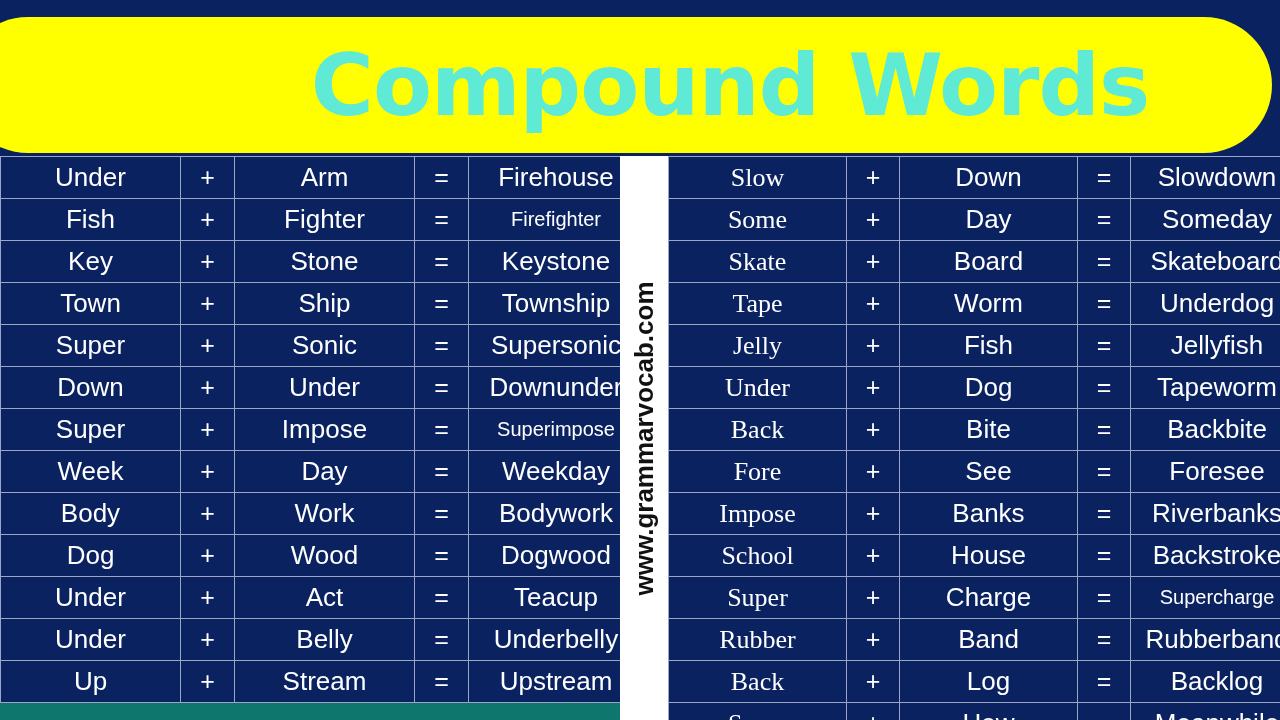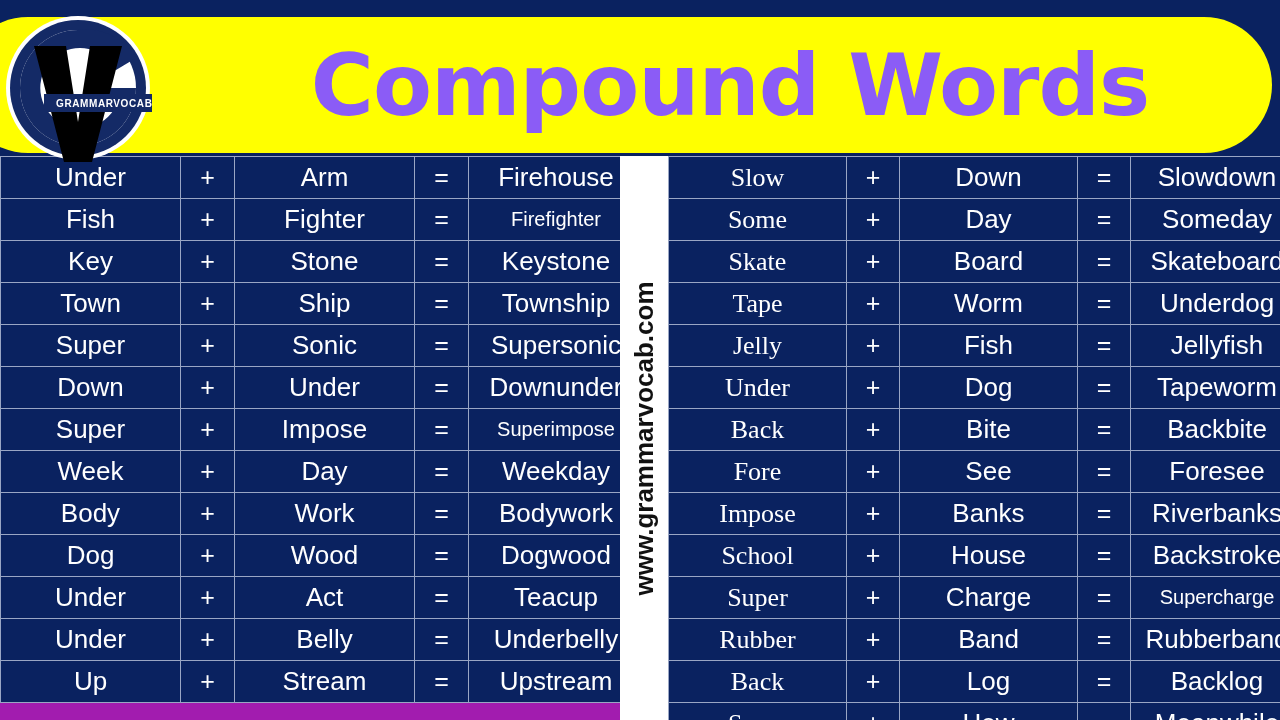--- a/index.html
+++ b/index.html
@@ -17,36 +17,36 @@
     background:#0a2260;z-index:5;
   }
   .banner{
     position:absolute;left:-40px;top:17px;width:1312px;height:136px;
     background:#ffff00;
     border-radius:68px;
   }
   .banner-title{
     position:absolute;left:215px;top:17px;width:1030px;height:136px;
     display:flex;align-items:center;justify-content:center;
-    font-size:86px;font-weight:bold;color:#8b5cf6;
+    font-size:86px;font-weight:bold;color:#5eead4;
     letter-spacing:-1px;line-height:1;
     white-space:nowrap;
     font-family:"DejaVu Sans","Liberation Sans",sans-serif;
   }
 
   
   .logo{
     position:absolute;left:4px;top:14px;width:148px;height:148px;z-index:9;
   }
   .logo svg{display:block;width:148px;height:148px;}
 
   
   .tables{
     position:absolute;left:0;top:156px;width:1280px;height:564px;
-    background:#a21caf;
+    background:#0f766e;
     z-index:1;
   }
   .tbl{
     position:absolute;top:0;
     border-collapse:collapse;
     table-layout:fixed;
     background:#0a2260;
   }
   .tbl.left{left:0;width:620px;}
   .tbl.right{left:668px;width:612px;}
@@ -301,29 +301,15 @@
     </table>
     <div class="watermark">
       <span>www.grammarvocab.com</span>
     </div>
   </div>
 
   <div class="header">
     <div class="banner"></div>
     <div class="banner-title">Compound Words</div>
 
-    <div class="logo">
-      <svg viewBox="0 0 148 148" xmlns="http://www.w3.org/2000/svg">
-        <circle cx="74" cy="74" r="72" fill="#ffffff"></circle>
-        <circle cx="74" cy="74" r="68" fill="#142a66"></circle>
-        <circle cx="74" cy="74" r="58" fill="#ffffff"></circle>
-
-        <path d="M74 16 A58 58 0 1 0 74 132 A58 58 0 0 0 132 74 L 92 74 L 92 92 L 112 92 A 40 40 0 1 1 112 56 L 132 44 A 58 58 0 0 0 74 16 Z" fill="#142a66"></path>
-
-        <path d="M30 32 L62 32 L74 108 L86 32 L118 32 L88 148 L60 148 Z" fill="#000000"></path>
-
-        <rect x="40" y="80" width="112" height="18" fill="#142a66"></rect>
-        <text x="52" y="93" font-family="Liberation Sans, sans-serif" font-size="10" font-weight="bold" fill="#ffffff" letter-spacing="0.6">GRAMMARVOCAB</text>
-      </svg>
-    </div>
   </div>
 
 </div>
 
 </body></html>

